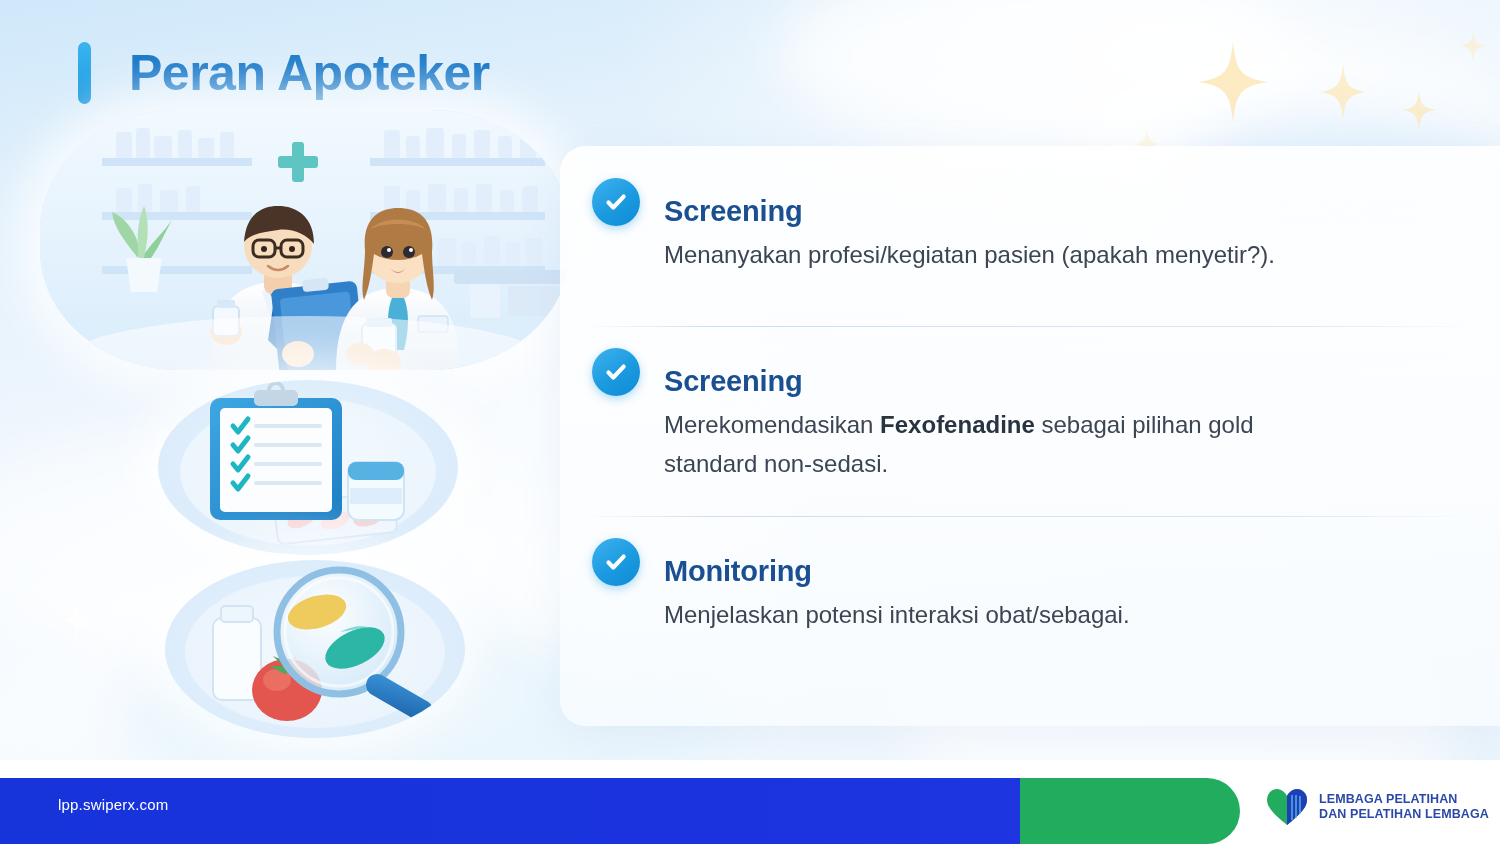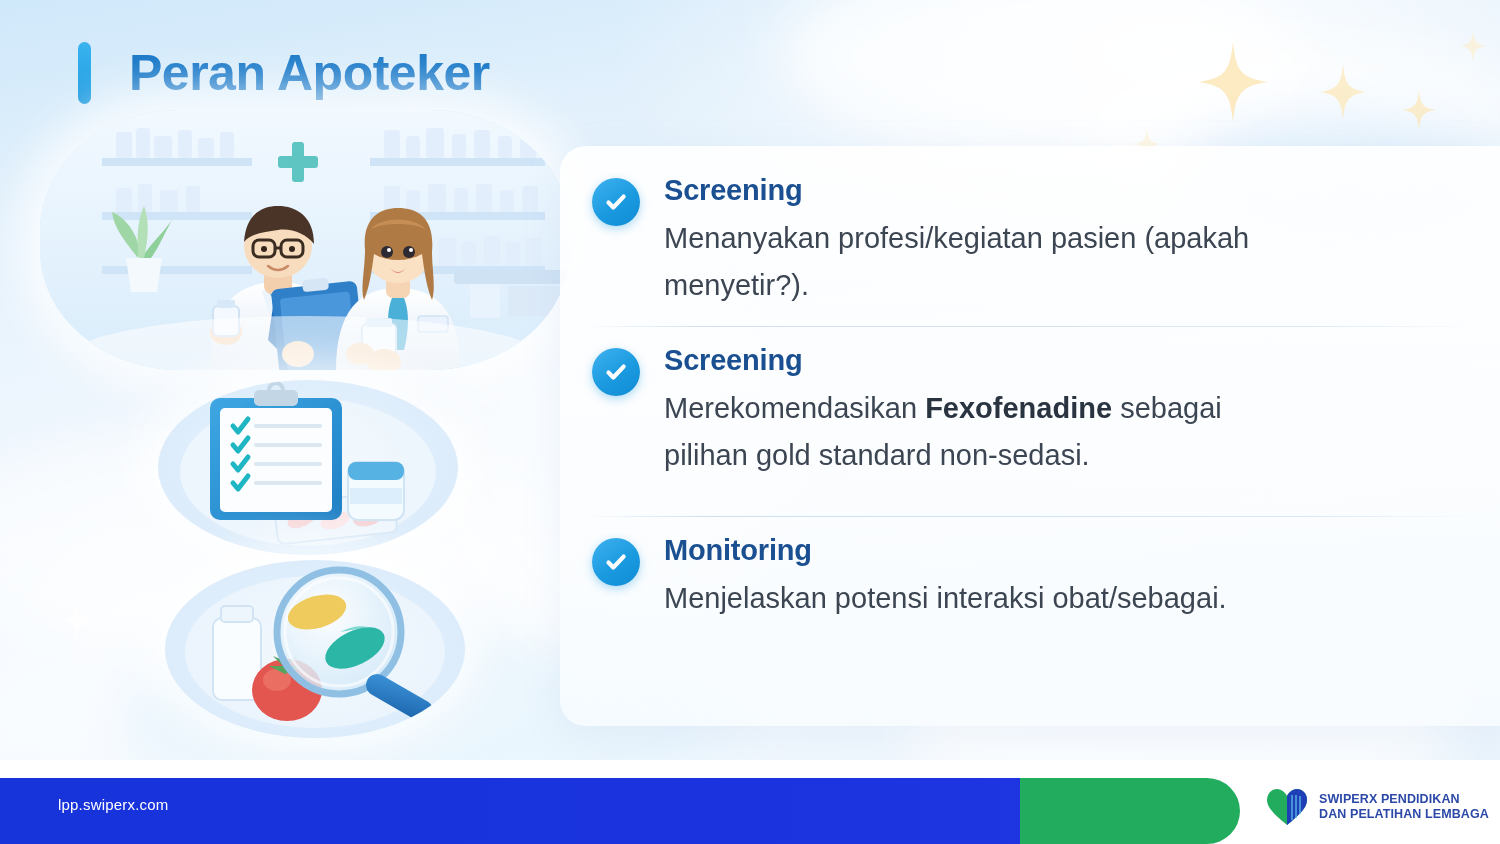--- a/index.html
+++ b/index.html
@@ -146,32 +146,32 @@
     margin-top: 4px;
     border-radius: 50%;
     background: linear-gradient(145deg, #3fb2ef 0%, #1b9ae0 55%, #0f8bd4 100%);
     box-shadow: 0 3px 10px rgba(27,154,224,0.35);
     display: flex;
     align-items: center;
     justify-content: center;
   }
   .check-icon svg { display: block; }
 
-  .item-text { flex: 1 1 auto; }
+  .item-text { flex: 1 1 auto; margin-top: 21px; }
 
   .item-title {
     font-size: 29px;
     font-weight: bold;
     color: #1a4f91;
     line-height: 1.15;
     margin: 0 0 8px 0;
     letter-spacing: -0.2px;
   }
   .item-desc {
-    font-size: 29px;
+    font-size: 24px;
     color: #3c4552;
     line-height: 1.62;
     margin: 0;
     max-width: 640px;
   }
   .item-desc b { font-weight: bold; color: #2a3340; }
 
   
   .footer {
     position: absolute;
@@ -534,18 +534,18 @@
       <svg class="logo-mark" width="46" height="40" viewBox="0 0 46 40">
         <path d="M22 38 C10 28 2 21 2 13 C2 6 7 2 12 2 C16 2 20 5 22 9 C24 5 28 2 32 2 C37 2 42 6 42 13 C42 21 34 28 22 38 Z" fill="#22ac5e"></path>
         <path d="M22 9 C24 5 28 2 32 2 C37 2 42 6 42 13 C42 21 34 28 22 38 Z" fill="#1e3fb8"></path>
         <g stroke="#5bb9e8" stroke-width="1.6" opacity="0.85">
           <path d="M27 8 L27 33"></path>
             <path d="M31 8 L31 31"></path>
             <path d="M35 9 L35 27"></path>
         </g>
       </svg>
       <div class="logo-text">
-        <div>SWIPERX PENDIDIKAN</div>
+        <div>LEMBAGA PELATIHAN</div>
         <div>DAN PELATIHAN LEMBAGA</div>
       </div>
     </div>
   </div>
 </div>
 
 </body></html>

